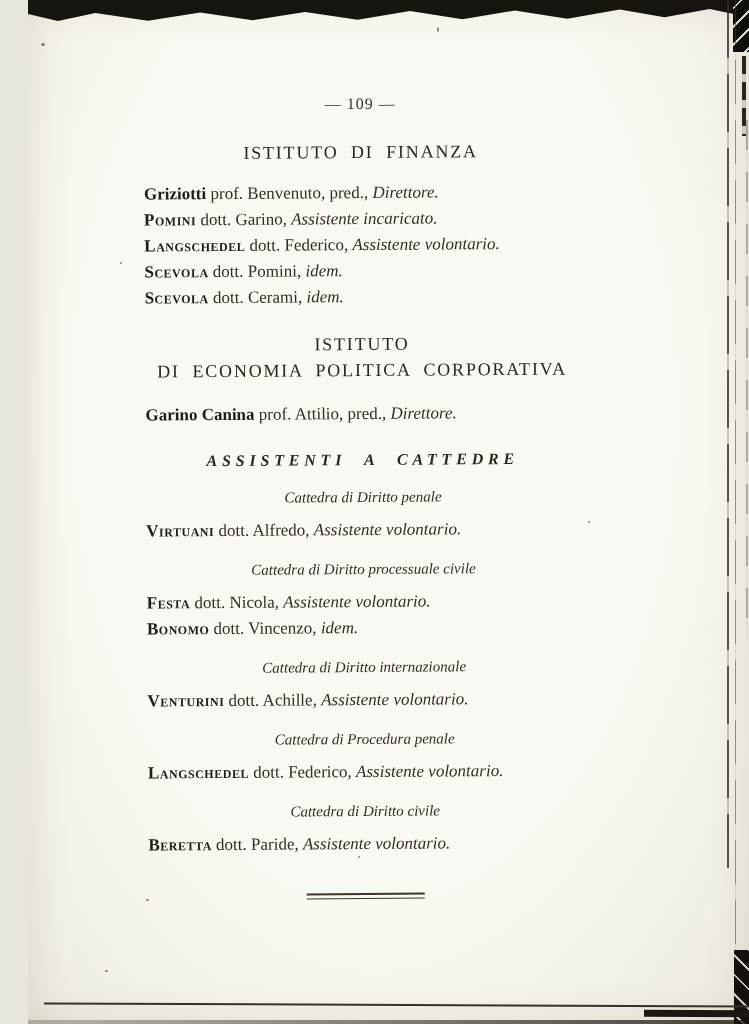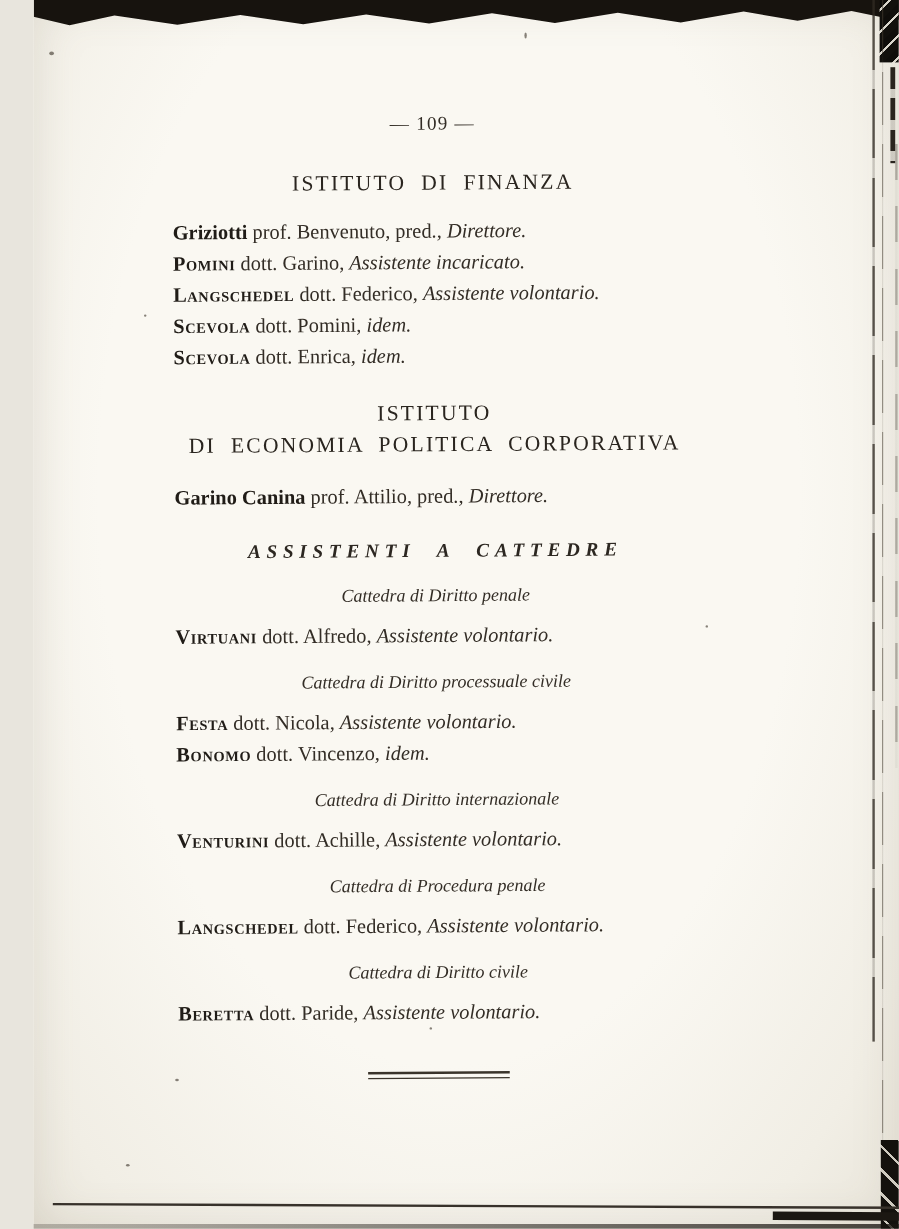--- a/index.html
+++ b/index.html
@@ -105,21 +105,21 @@
 
     <p class="page-num">— 109 —</p>
 
     <h1 class="inst-title">ISTITUTO DI FINANZA</h1>
 
     <div class="entries">
       <p class="entry"><span class="nm bold">Griziotti</span><span> prof. Benvenuto, pred., </span><span class="role">Direttore.</span></p>
       <p class="entry"><span class="nm sc">Pomini</span><span> dott. Garino, </span><span class="role">Assistente incaricato.</span></p>
       <p class="entry"><span class="nm sc">Langschedel</span><span> dott. Federico, </span><span class="role">Assistente volontario.</span></p>
       <p class="entry"><span class="nm sc">Scevola</span><span> dott. Pomini, </span><span class="role">idem.</span></p>
-      <p class="entry"><span class="nm sc">Scevola</span><span> dott. Enrica, </span><span class="role">idem.</span></p>
+      <p class="entry"><span class="nm sc">Scevola</span><span> dott. Cerami, </span><span class="role">idem.</span></p>
     </div>
 
     <h1 class="inst-title inst-title-2">ISTITUTO</h1>
     <h1 class="inst-title inst-title-3">DI ECONOMIA POLITICA CORPORATIVA</h1>
 
     <p class="entry"><span class="nm bold">Garino Canina</span><span> prof. Attilio, pred., </span><span class="role">Direttore.</span></p>
 
     <h2 class="assist-title">ASSISTENTI A CATTEDRE</h2>
 
     <div class="group">

